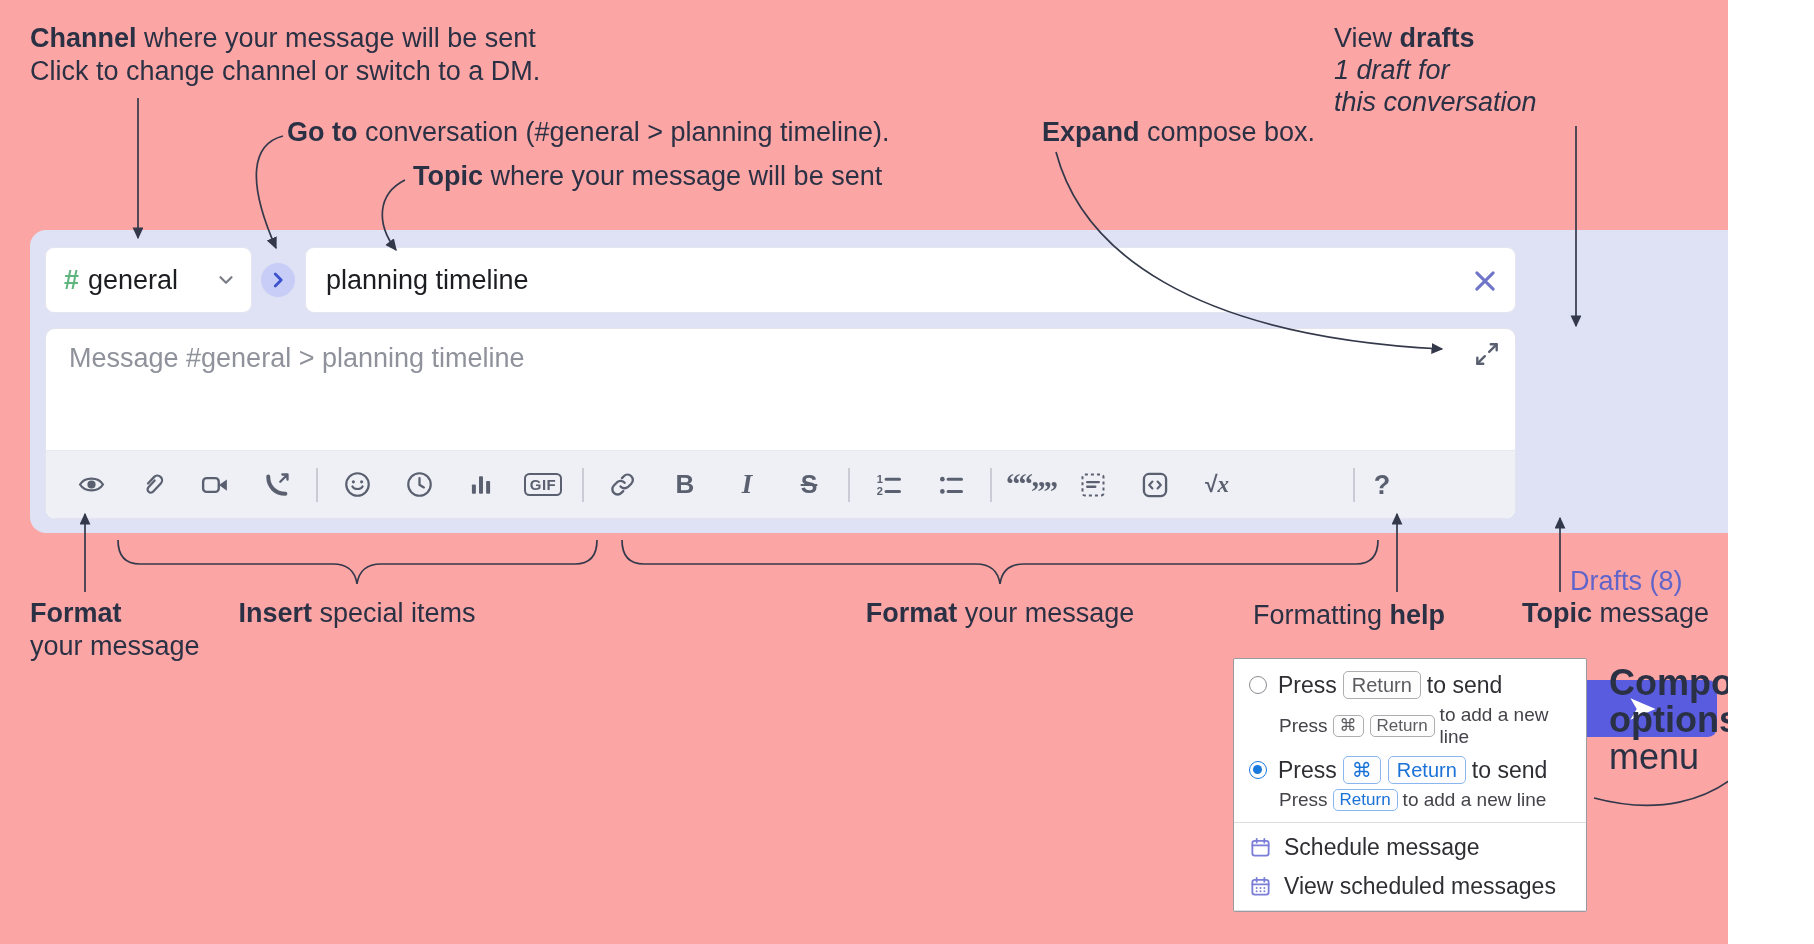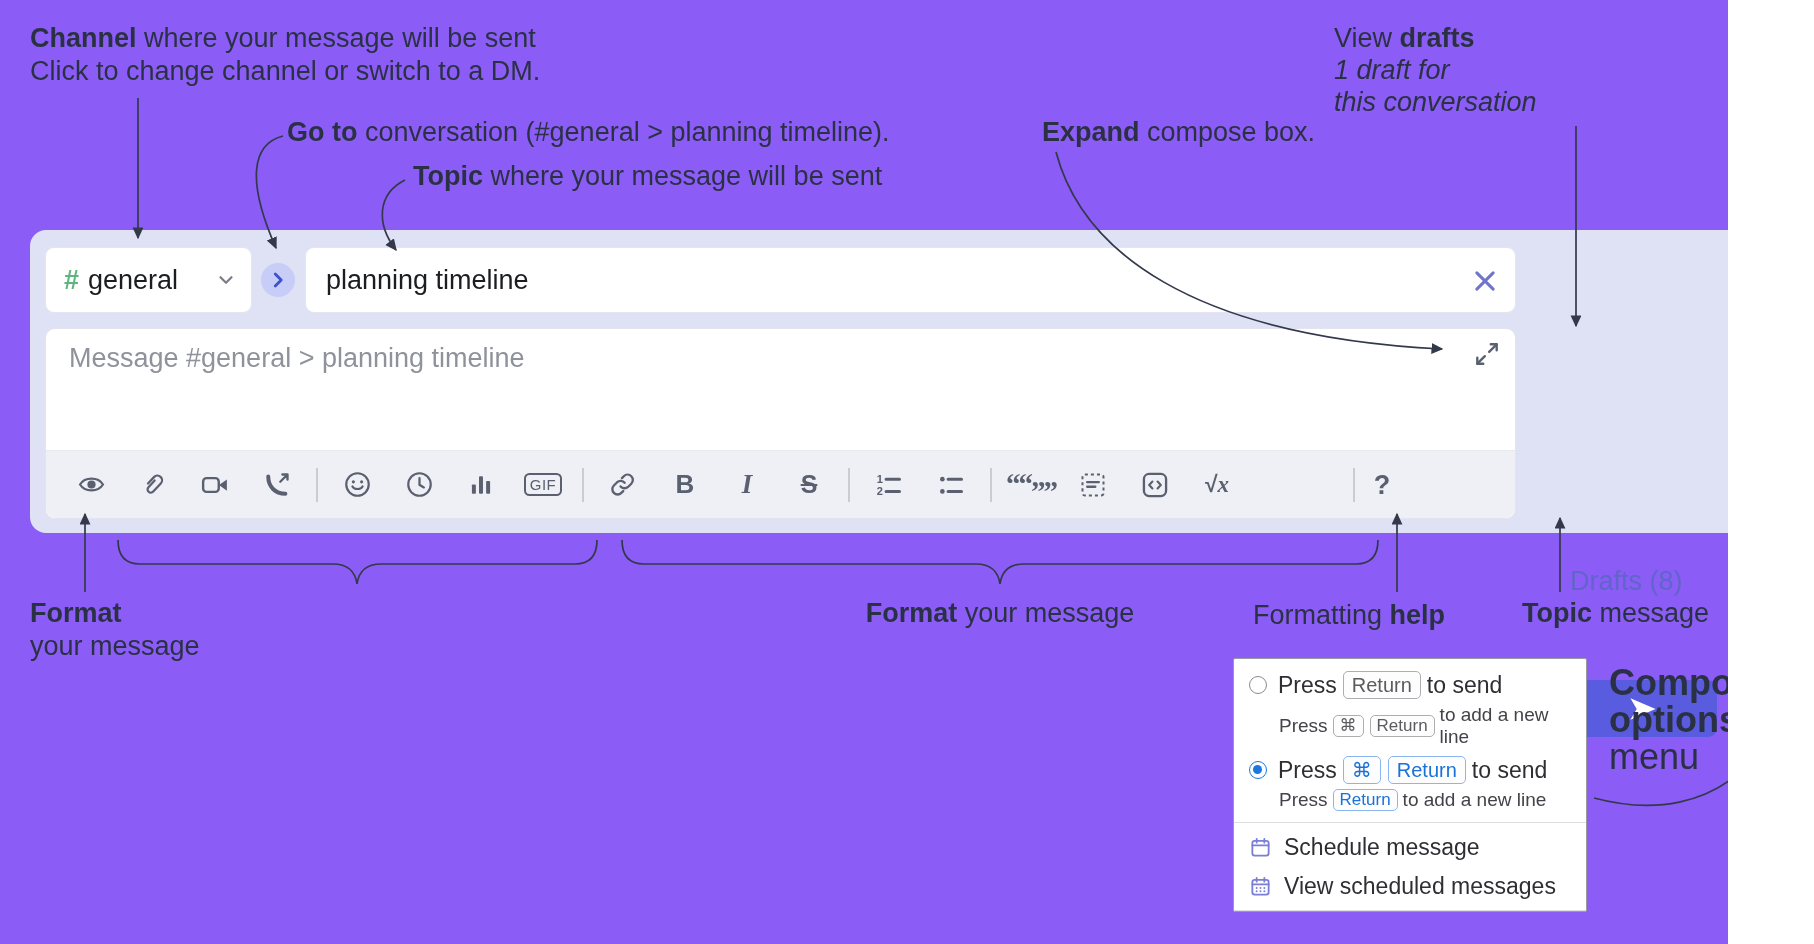--- a/index.html
+++ b/index.html
@@ -1,16 +1,16 @@
 <!DOCTYPE html>
 <html><head>
 <meta charset="utf-8">
 <style>
   html,body{margin:0;padding:0;background:#fff;}
-  .canvas{position:relative;width:1728px;height:944px;background:#8b5cf6;
+  .canvas{position:relative;width:1728px;height:944px;background:#fca5a5;
     font-family:"Liberation Sans",sans-serif;color:#2b3144;overflow:hidden;}
   .note{position:absolute;font-size:27px;line-height:33px;white-space:nowrap;color:#2b3144;}
   .note .b{font-weight:700;}
   .note .i{font-style:italic;}
   .center-note{transform:translateX(-50%);}
   
   .panel{position:absolute;left:30px;top:230px;width:1750px;height:303px;
     background:#dfe2f4;border-radius:16px;}
   .chan-pill{position:absolute;left:15px;top:17px;width:207px;height:66px;background:#fff;
     border:1px solid #e4e5f0;border-radius:9px;display:flex;align-items:center;
@@ -32,21 +32,21 @@
     color:#1c1d21;padding:14px 60px 0 23px;box-sizing:border-box;}
   .msgbox textarea::placeholder{color:#8f929b;opacity:1;}
   .expand-btn{position:absolute;right:14px;top:11px;width:28px;height:28px;cursor:pointer;}
   .tbar{position:absolute;left:0;right:0;bottom:0;height:68px;background:#eef0f5;
     border-top:1px solid #e6e8ee;border-radius:0 0 10px 10px;display:flex;align-items:center;
     padding:0 14px;box-sizing:border-box;}
   .tb{width:62px;height:46px;display:flex;align-items:center;justify-content:center;
     flex:0 0 auto;cursor:pointer;color:#5a6070;}
   .tb svg{display:block;}
   .tdiv{width:2px;height:34px;background:#c9ccd4;margin:0 8px;flex:0 0 auto;}
-  .gif-lbl{font-size:15px;font-weight:400;border:2.2px solid #5a6070;border-radius:5.5px;
+  .gif-lbl{font-size:15px;font-weight:700;border:2.2px solid #5a6070;border-radius:5.5px;
     padding:2px 4px;letter-spacing:.5px;line-height:1;}
   .bold-lbl{font-size:26px;font-weight:800;}
   .ital-lbl{font-family:"Liberation Serif",serif;font-style:italic;font-weight:600;font-size:27px;}
   .strk-lbl{font-size:25px;font-weight:700;text-decoration:line-through;}
   .sqrt-lbl{font-size:23px;font-weight:600;}
   .sqrt-lbl i{font-family:"Liberation Serif",serif;}
   .help-lbl{font-size:27px;font-weight:600;}
   .qq{font-family:"Liberation Serif",serif;font-weight:700;font-size:29px;letter-spacing:-2px;line-height:1;}
   .qq .q2{display:inline-block;transform:translateY(7px);}
   .tb-help{position:absolute;right:102px;top:11px;}
@@ -266,20 +266,23 @@
         <circle cx="6" cy="23" r="4.6" fill="#676cb2"></circle>
         <circle cx="6" cy="40" r="4.6" fill="#676cb2"></circle>
       </svg>
     </div>
   </div>
 
   <div class="note" style="left:30px;top:597px;">
     <span class="b">Format</span><br>
     <span>your message</span>
   </div>
+  <div class="note center-note" style="left:357px;top:597px;">
+    <span class="b">Insert</span><span> special items</span>
+  </div>
   <div class="note center-note" style="left:1000px;top:597px;">
     <span class="b">Format</span><span> your message</span>
   </div>
   <div class="note" style="left:1253px;top:599px;">
     <span>Formatting </span><span class="b">help</span>
   </div>
   <div class="note" style="left:1522px;top:597px;">
     <span class="b">Topic</span><span> message</span>
   </div>
   <div class="note" style="left:1609px;top:664px;font-size:36px;line-height:37px;">

